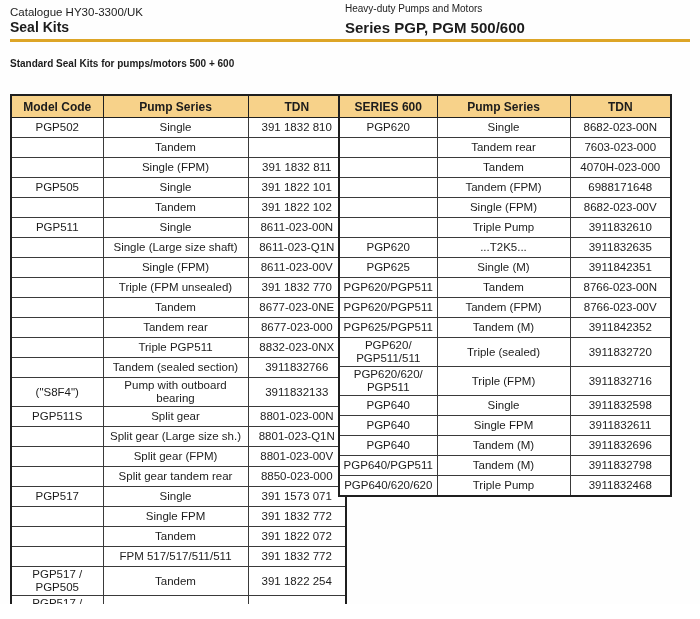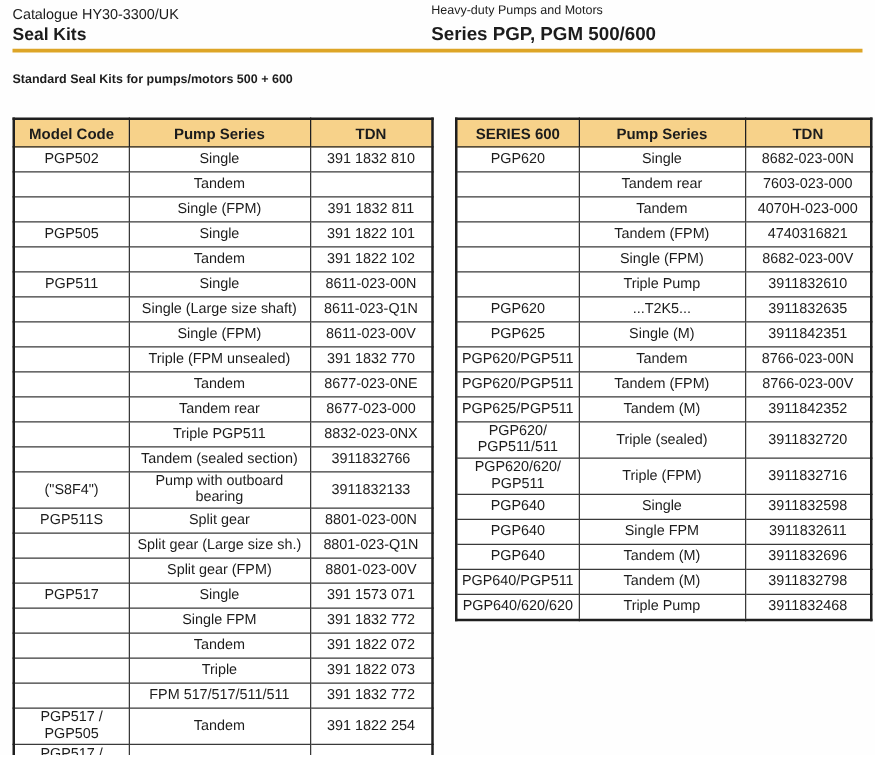--- a/index.html
+++ b/index.html
@@ -28,21 +28,21 @@
     border:1px solid var(--border-dark);
     height:19px;padding:1px 2px;
   }
   table.seal-table td{
     font-size:11.5px;text-align:center;vertical-align:middle;
     border:1px solid var(--border-inner);
     height:17px;padding:1px 3px;
     line-height:13px;white-space:pre-line;overflow:hidden;
   }
   #table-left{left:10px;top:94px;width:335px;}
-  #table-right{left:364px;top:94px;width:332px;}
+  #table-right{left:338px;top:94px;width:332px;}
 </style>
 </head>
 <body>
 
 <div class="page">
   <div class="catalogue-line">Catalogue HY30-3300/UK</div>
   <div class="doc-title">Seal Kits</div>
   <div class="product-line">Heavy-duty Pumps and Motors</div>
   <div class="series-line">Series PGP, PGM 500/600</div>
   <div class="gold-rule"></div>
@@ -141,38 +141,38 @@
           <td></td>
           <td>Split gear (Large size sh.)</td>
           <td>8801-023-Q1N</td>
         </tr>
         <tr>
           <td></td>
           <td>Split gear  (FPM)</td>
           <td>8801-023-00V</td>
         </tr>
         <tr>
+          <td></td>
+          <td>Split gear tandem rear</td>
+          <td>8850-023-000</td>
+        </tr>
+        <tr>
           <td>PGP517</td>
           <td>Single</td>
           <td>391 1573 071</td>
         </tr>
         <tr>
           <td></td>
           <td>Single FPM</td>
           <td>391 1832 772</td>
         </tr>
         <tr>
           <td></td>
           <td>Tandem</td>
           <td>391 1822 072</td>
-        </tr>
-        <tr>
-          <td></td>
-          <td>Triple</td>
-          <td>391 1822 073</td>
         </tr>
         <tr>
           <td></td>
           <td>FPM 517/517/511/511</td>
           <td>391 1832 772</td>
         </tr>
         <tr>
           <td>PGP517 /
 PGP505</td>
           <td>Tandem</td>
@@ -211,21 +211,21 @@
           <td>7603-023-000</td>
         </tr>
         <tr>
           <td></td>
           <td>Tandem</td>
           <td>4070H-023-000</td>
         </tr>
         <tr>
           <td></td>
           <td>Tandem (FPM)</td>
-          <td>4740316821</td>
+          <td>6988171648</td>
         </tr>
         <tr>
           <td></td>
           <td>Single (FPM)</td>
           <td>8682-023-00V</td>
         </tr>
         <tr>
           <td></td>
           <td>Triple Pump</td>
           <td>3911832610</td>

